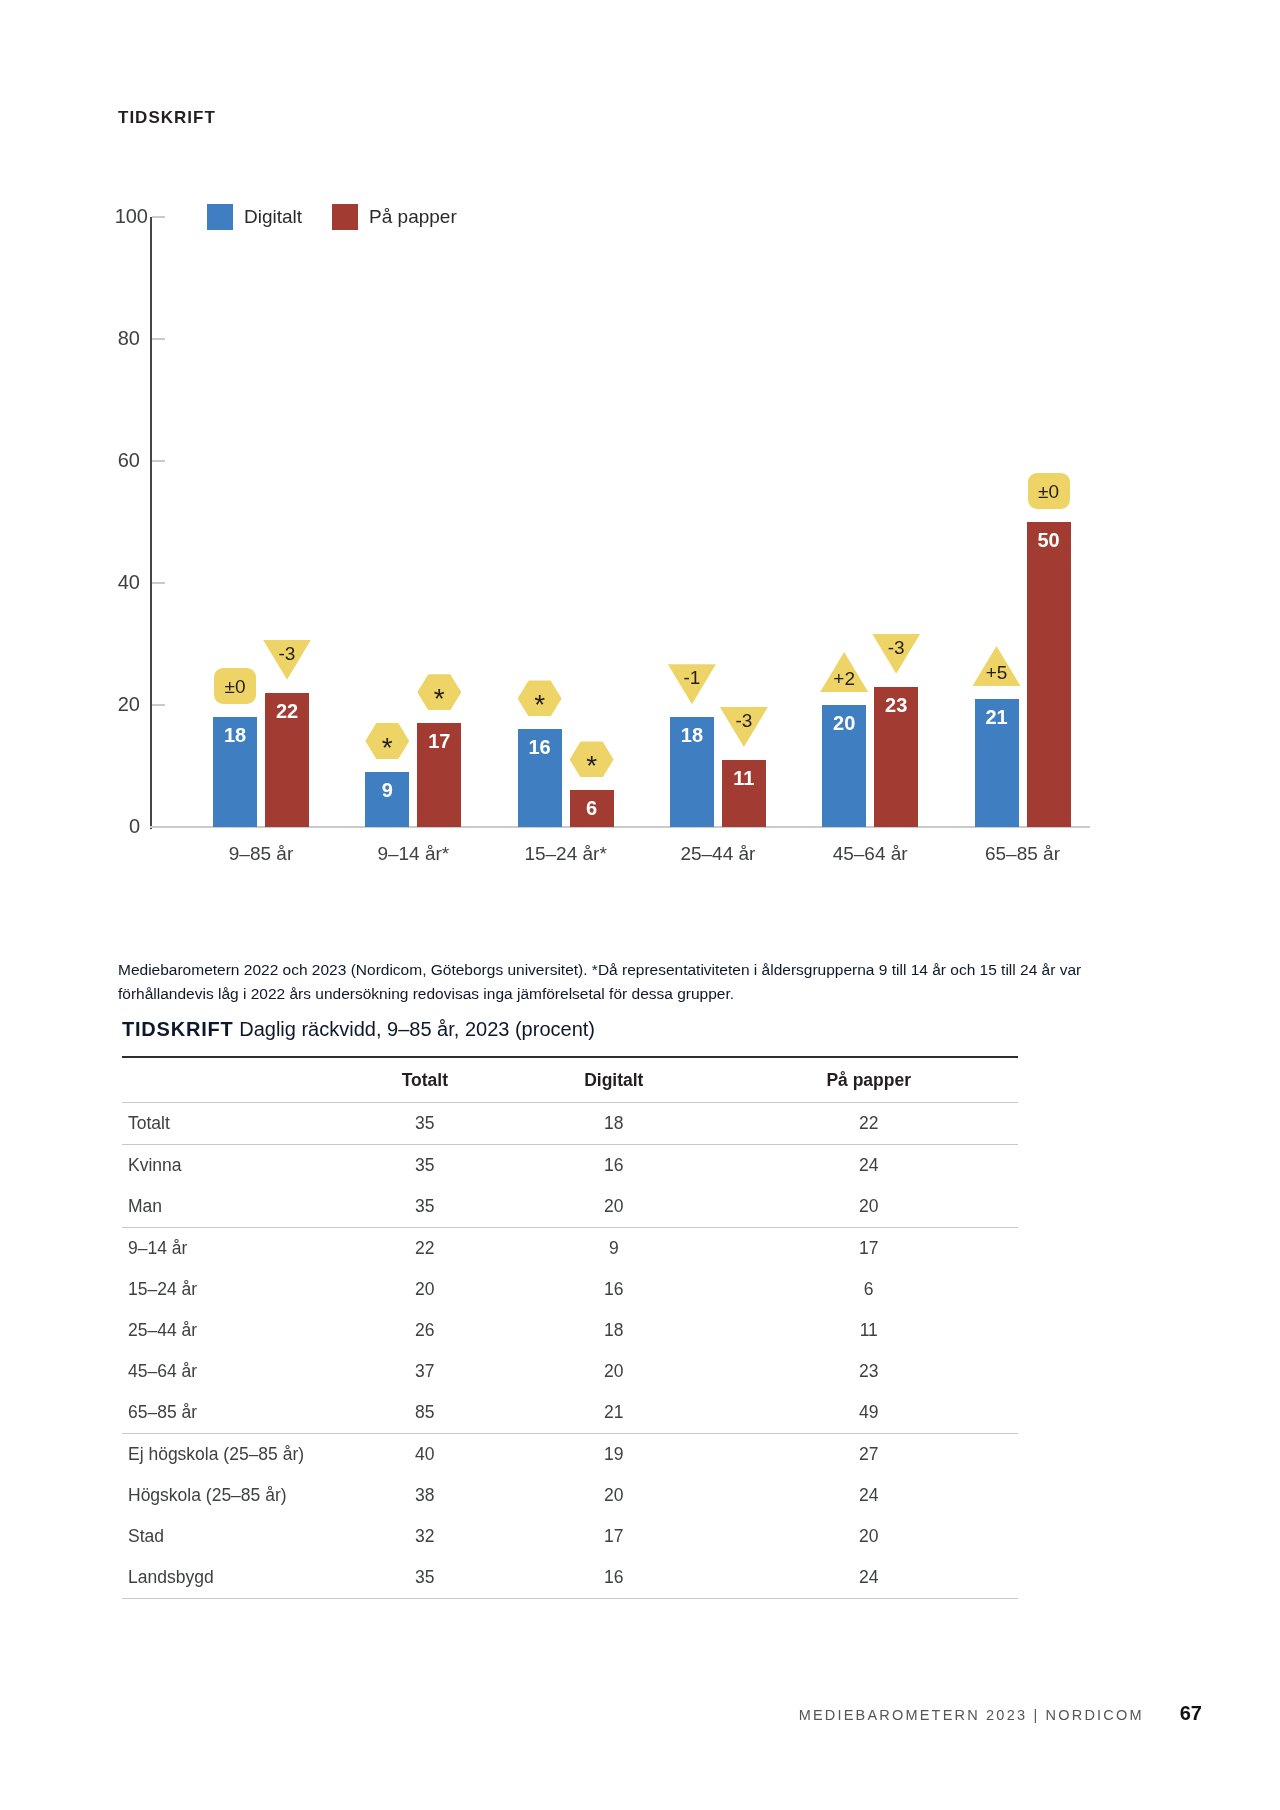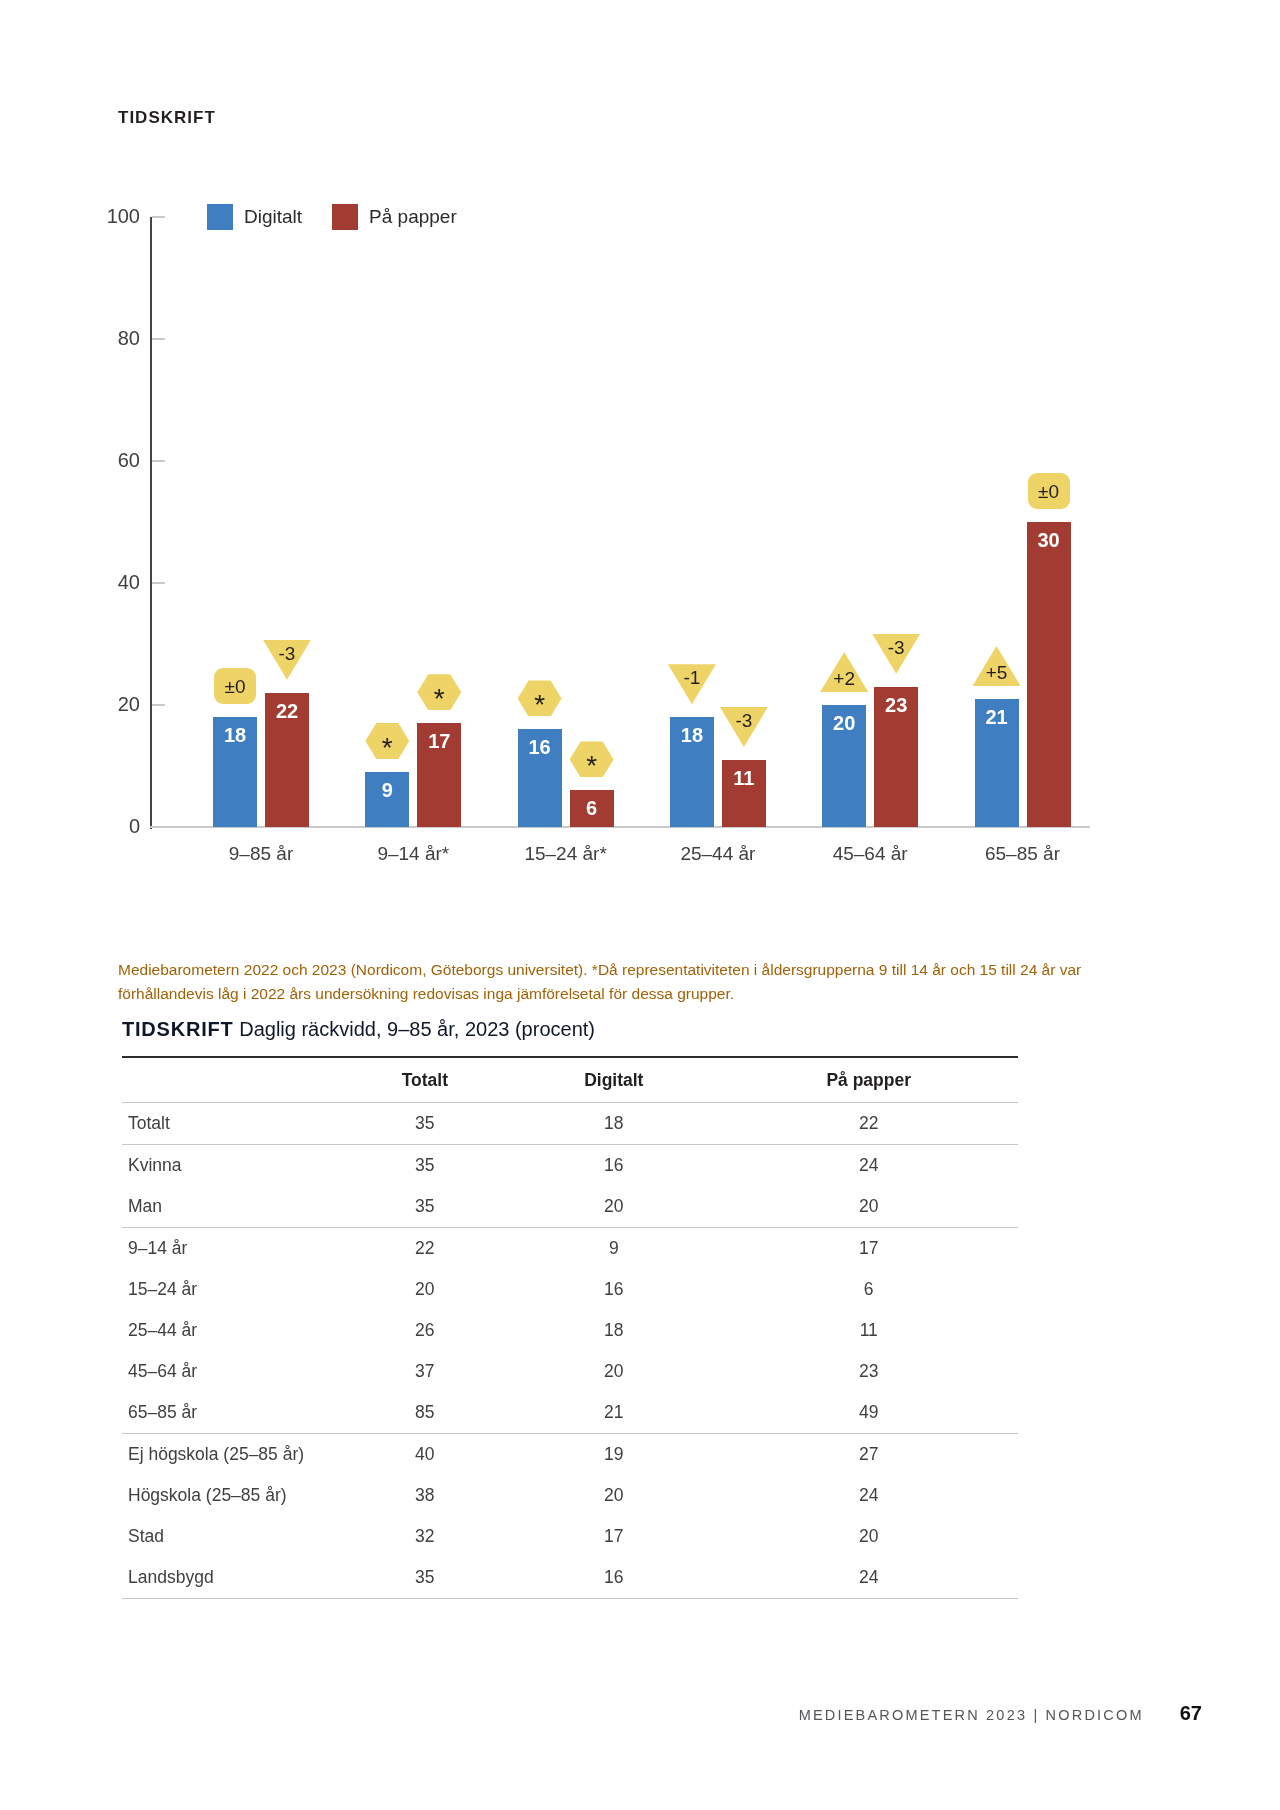--- a/index.html
+++ b/index.html
@@ -25,21 +25,21 @@
   .x-label{position:absolute;top:663px;width:160px;text-align:center;font-size:19px;color:#3f4041;}
   .marker{position:absolute;background:#eed366;display:flex;justify-content:center;box-sizing:border-box;}
   .marker .marker-text{font-size:19px;color:#231f20;line-height:1;}
   .marker.square{border-radius:9px;align-items:center;}
   .marker.hex{clip-path:polygon(25% 0,75% 0,100% 50%,75% 100%,25% 100%,0 50%);align-items:center;}
   .marker.hex .marker-text{font-size:28px;transform:translateY(7px);}
   .marker.down{clip-path:polygon(0 0,100% 0,50% 100%);align-items:flex-start;padding-top:4px;}
   .marker.up{clip-path:polygon(50% 0,0 100%,100% 100%);align-items:flex-end;padding-bottom:4px;}
 
   
-  #chart-footnote{position:absolute;left:118px;top:958px;width:968px;font-size:15.5px;line-height:1.55;color:#a16207;}
+  #chart-footnote{position:absolute;left:118px;top:958px;width:968px;font-size:15.5px;line-height:1.55;color:#0f172a;}
 
   
   #table-section{position:absolute;left:122px;top:1016px;width:896px;}
   .table-title{font-size:20px;color:#0f172a;line-height:26px;}
   .table-title .tkick{font-weight:bold;letter-spacing:0.8px;}
   table{width:100%;border-collapse:collapse;margin-top:14px;border-top:2px solid #2e2e30;border-bottom:1px solid #c6c7c9;}
   thead th{font-size:17.5px;font-weight:bold;color:#231f20;text-align:center;height:42px;vertical-align:middle;}
   th.lbl{width:24.5%;}
   tbody td{font-size:17.5px;color:#3f4041;text-align:center;height:39px;vertical-align:middle;}
   tbody td:first-child{text-align:left;padding-left:6px;}
@@ -67,21 +67,21 @@
     </div>
   <div class="y-tick-label" style="top: 635px;">0</div>
       <div class="y-tick-label" style="top: 513px;">20</div>
       <div class="y-tick" style="left: 34px; top: 524px; width: 13px; height: 2px;"></div>
       <div class="y-tick-label" style="top: 391px;">40</div>
       <div class="y-tick" style="left: 34px; top: 402px; width: 13px; height: 2px;"></div>
       <div class="y-tick-label" style="top: 269px;">60</div>
       <div class="y-tick" style="left: 34px; top: 280px; width: 13px; height: 2px;"></div>
       <div class="y-tick-label" style="top: 147px;">80</div>
       <div class="y-tick" style="left: 34px; top: 158px; width: 13px; height: 2px;"></div>
-      <div class="y-tick-label" style="top: 25px;">100</div>
+      <div class="y-tick-label" style="top: 25px; margin-left: 8px;">100</div>
       <div class="y-tick" style="left: 34px; top: 36px; width: 13px; height: 2px;"></div>
       <div class="axis-line" style="left: 32px; top: 37px; width: 2px; height: 612px;"></div>
       <div class="base-line" style="left: 32px; top: 646px; width: 940px; height: 2px;"></div>
       <div class="x-label" style="left: 63px;">9–85 år</div>
       <div class="bar" style="left: 95px; top: 537.2px; width: 44px; height: 109.8px; background: rgb(62, 126, 193);"></div>
       <div class="bar-value" style="left: 95px; top: 544.2px;">18</div>
       <div class="marker square" style="left: 96px; top: 488.2px; width: 42px; height: 36px;">
         <span class="marker-text">±0</span>
       </div>
       <div class="bar" style="left: 147px; top: 512.8px; width: 44px; height: 134.2px; background: rgb(162, 59, 49);"></div>
@@ -133,21 +133,21 @@
       <div class="marker down" style="left: 754.2px; top: 453.7px; width: 48px; height: 40px;">
         <span class="marker-text">-3</span>
       </div>
       <div class="x-label" style="left: 824.5px;">65–85 år</div>
       <div class="bar" style="left: 856.5px; top: 518.9px; width: 44px; height: 128.1px; background: rgb(62, 126, 193);"></div>
       <div class="bar-value" style="left: 856.5px; top: 525.9px;">21</div>
       <div class="marker up" style="left: 854.5px; top: 465.9px; width: 48px; height: 40px;">
         <span class="marker-text">+5</span>
       </div>
       <div class="bar" style="left: 908.5px; top: 342px; width: 44px; height: 305px; background: rgb(162, 59, 49);"></div>
-      <div class="bar-value" style="left: 908.5px; top: 349px;">30</div>
+      <div class="bar-value" style="left: 908.5px; top: 349px;">50</div>
       <div class="marker square" style="left: 909.5px; top: 293px; width: 42px; height: 36px;">
         <span class="marker-text">±0</span>
       </div>
     </div>
 
   <div id="chart-footnote">Mediebarometern 2022 och 2023 (Nordicom, Göteborgs universitet). *Då representativiteten i åldersgrupperna 9 till 14 år och 15 till 24 år var förhållandevis låg i 2022 års undersökning redovisas inga jämförelsetal för dessa grupper.</div>
 
   <div id="table-section">
     <div class="table-title">
       <span class="tkick">TIDSKRIFT</span>

